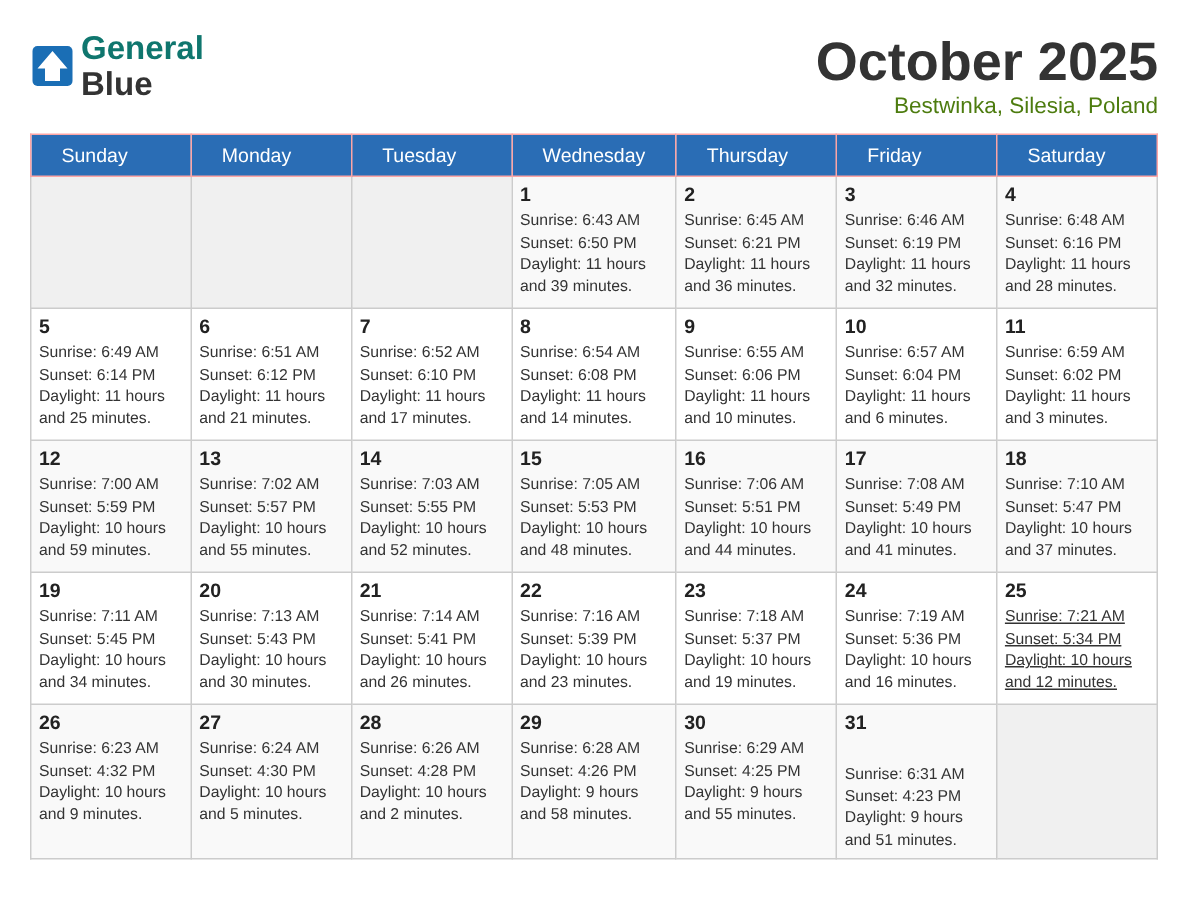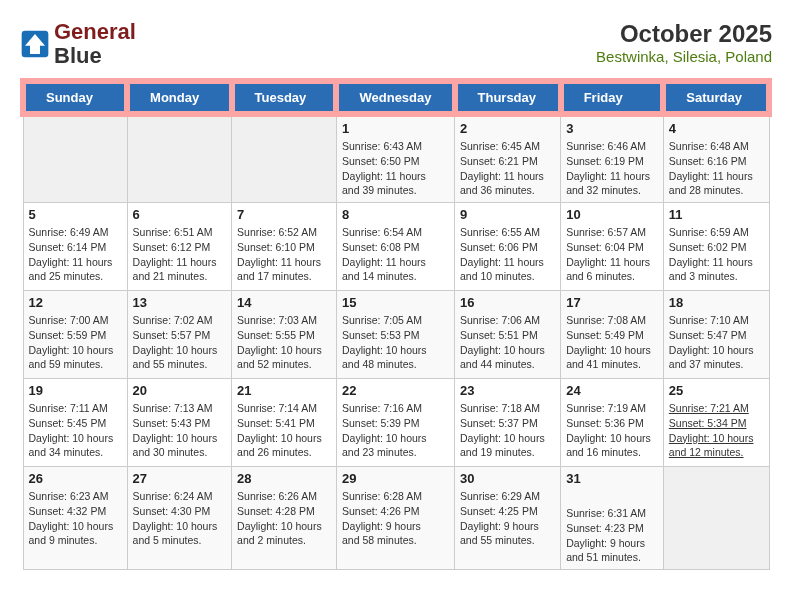--- a/index.html
+++ b/index.html
@@ -20,54 +20,54 @@
       display: flex;
       align-items: center;
     }
     .logo-text {
       font-size: 22px;
       font-weight: bold;
       color: #333;
       line-height: 1.1;
     }
     .logo-text span {
-      color: #7f1d1d;
+      color: #0f766e;
       margin-top: 44px;
     }
     .logo-icon {
       width: 30px;
       height: 30px;
       margin-right: 4px;
       position: relative;
     }
     .title-block {
       text-align: right;
     }
     .month-title {
-      font-size: 24px;
+      font-size: 36px;
       font-weight: bold;
       color: #333;
     }
     .location {
       font-size: 15px;
       color: #4d7c0f;
     }
     table {
       width: 100%;
       border-collapse: collapse;
       font-size: 11px;
     }
     thead tr th {
       background-color: #2a6db5;
       color: #fff;
       padding: 6px 20px;
       text-align: left;
       font-size: 13px;
-      font-weight: bold;
-      border: 6px solid #fca5a5;
+      font-weight: normal;
+      border: 1px solid #fca5a5;
     }
     tbody tr td {
       border: 1px solid #ccc;
       padding: 4px 5px;
       vertical-align: top;
       width: 14.28%;
       min-height: 80px;
       height: 88px;
       background: #fff;
     }

